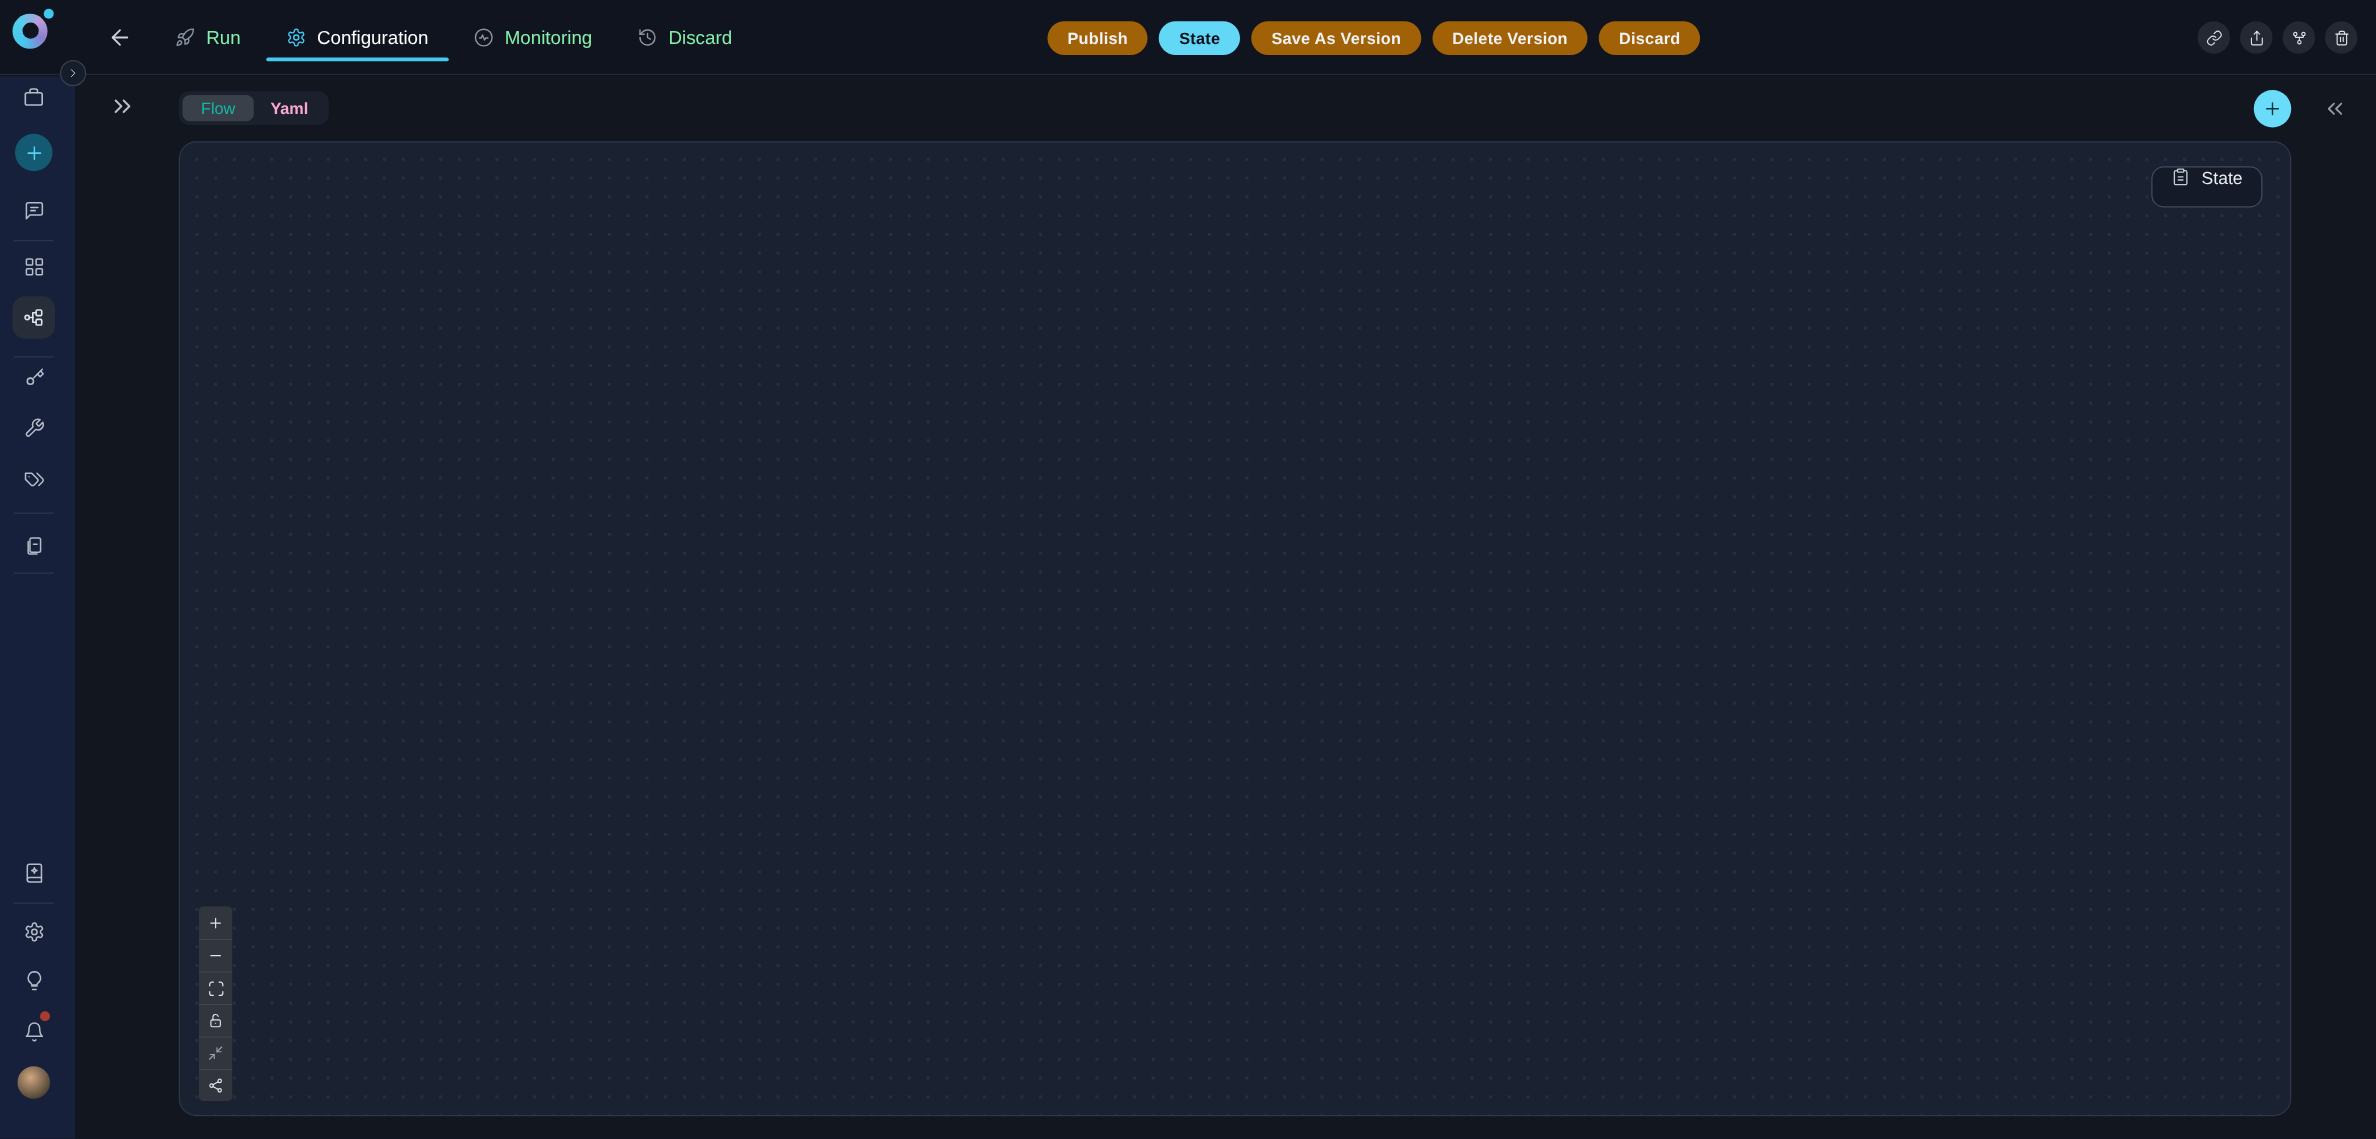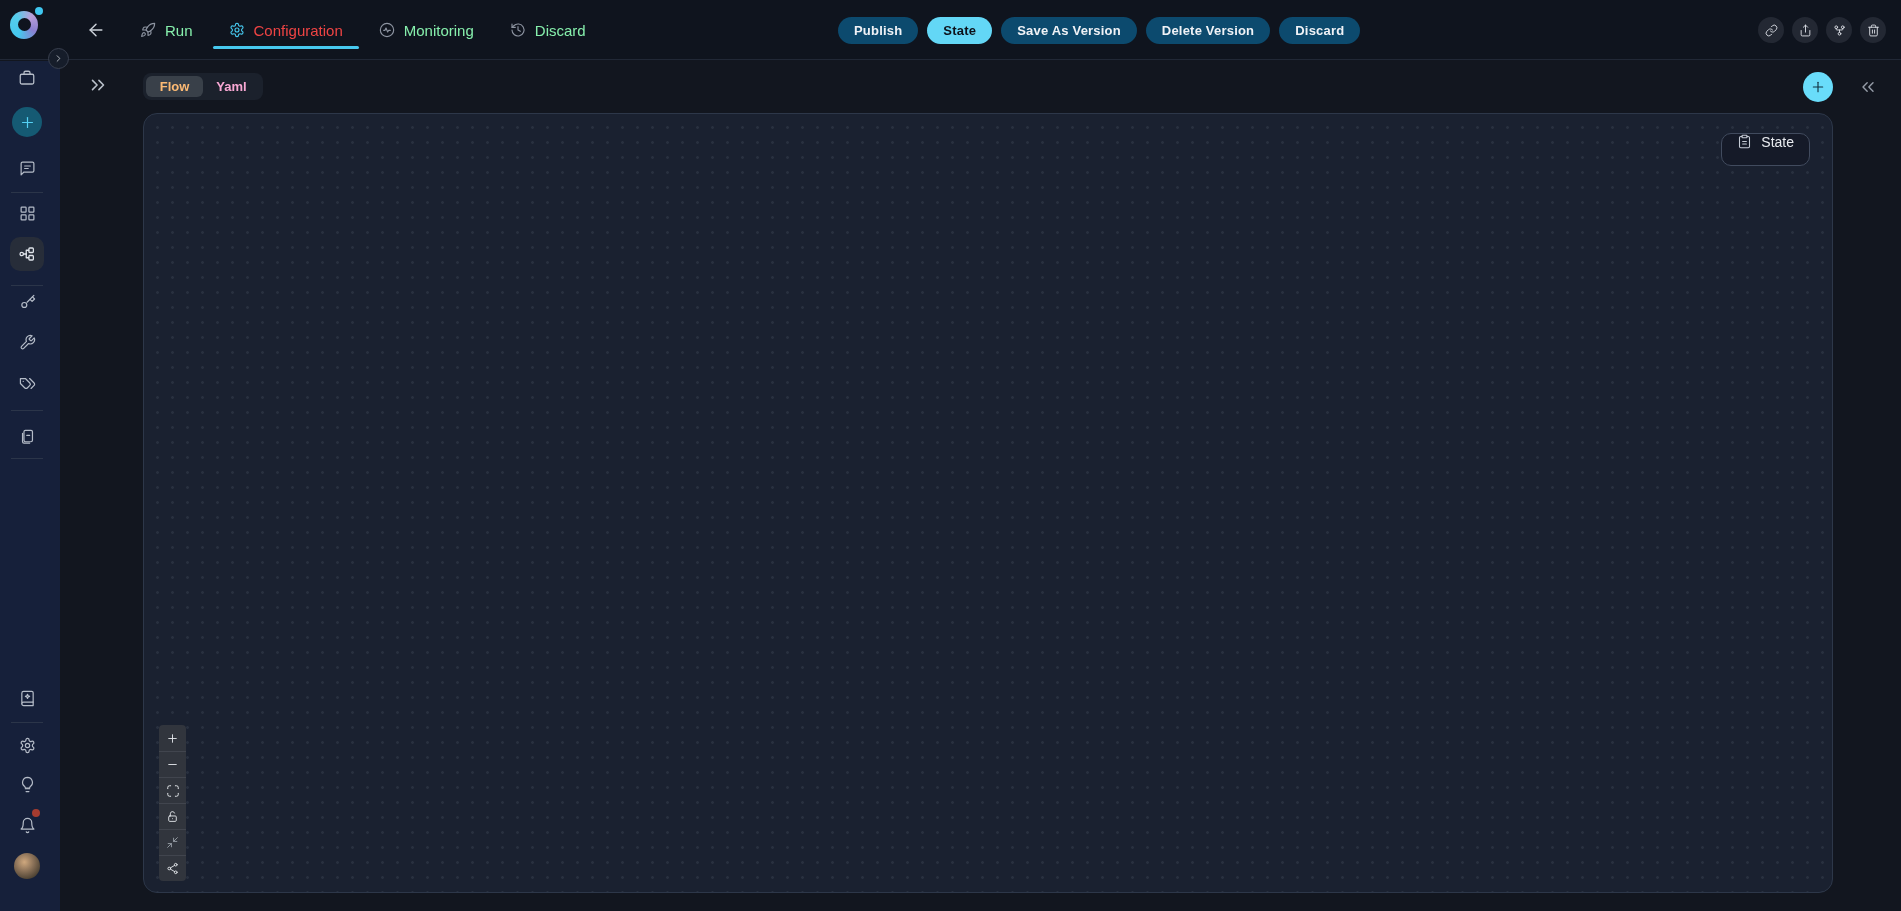--- a/index.html
+++ b/index.html
@@ -31,37 +31,37 @@
     border-radius:50%; background:#3fc7f0;
   }
   .back-btn { position:absolute; left:82px; top:16px; width:28px; height:28px; color:#cdd2da; display:flex; align-items:center; justify-content:center; }
 
   .tabs { position:absolute; left:122px; top:0; height:60px; display:flex; }
   .tab {
     position:relative; display:flex; align-items:center; gap:9px;
     padding:0 18px; height:60px; font-size:15px; font-weight:500; color:#86efac;
   }
   .tab .ticon { color:#8d94a1; display:flex; }
-  .tab.active { color:#ef4444; }
+  .tab.active { color:#ffffff; }
   .tab.active .ticon { color:#47c9ef; }
   .tab.active::after {
     content:''; position:absolute; left:2px; right:2px; bottom:11px; height:3px;
     border-radius:3px; background:#47c9ef;
   }
 
   .version-group { position:absolute; left:665px; top:0; height:60px; display:flex; align-items:center; gap:9px; }
   .vlabel { font-size:15px; color:#8b93a3; }
   .vdot { width:10px; height:10px; border-radius:50%; background:#3fc7f0; margin-left:6px; }
   .vname { font-size:16px; font-weight:500; color:#eef0f4; }
   .vchev { color:#c3c8d1; margin-left:2px; }
 
   .actions { position:absolute; left:838px; top:0; height:60px; display:flex; align-items:center; gap:9px; }
   .pill {
     height:27px; padding:0 16px; border-radius:14px;
-    background:#0c4a6e; color:#f0f2f6; font-size:13px; font-weight:700; letter-spacing:.2px;
+    background:#a16207; color:#f0f2f6; font-size:13px; font-weight:700; letter-spacing:.2px;
     display:flex; align-items:center; white-space:nowrap;
   }
   .pill.primary { background:#63d7f6; color:#0d1119; }
 
   .icon-circles { position:absolute; right:15px; top:0; height:60px; display:flex; align-items:center; gap:8px; }
   .icircle {
     width:26px; height:26px; border-radius:50%; background:#232833; color:#dde1e7;
     display:flex; align-items:center; justify-content:center;
   }
 
@@ -96,21 +96,21 @@
   .content { position:absolute; left:60px; top:61px; right:0; bottom:0; background:#12161f; }
   .expand-left { position:absolute; left:24px; top:10px; width:28px; height:28px; color:#b9c0ca; display:flex; align-items:center; justify-content:center; }
   .segmented {
     position:absolute; left:83px; top:12px; height:27px; border-radius:8px;
     background:#1b212c; padding:3px; display:flex;
   }
   .seg {
     width:57px; height:21px; border-radius:6px; font-size:13px; font-weight:700;
     color:#f9a8d4; display:flex; align-items:center; justify-content:center;
   }
-  .seg.active { background:#394049; color:#fdba74; font-weight:700;text-align:center; }
+  .seg.active { background:#394049; color:#14b8a6; font-weight:400;text-align:center; }
   .add-node {
     position:absolute; left:1743px; top:11px; width:30px; height:30px; border-radius:50%;
     background:#69dcfa; color:#103040; display:flex; align-items:center; justify-content:center;
   }
   .collapse-right { position:absolute; left:1796px; top:14px; width:24px; height:24px; color:#959ca7; display:flex; align-items:center; justify-content:center; }
 
   
   .canvas {
     position:absolute; left:83px; top:52px; width:1690px; height:780px;
     background-color:#1a2130;

